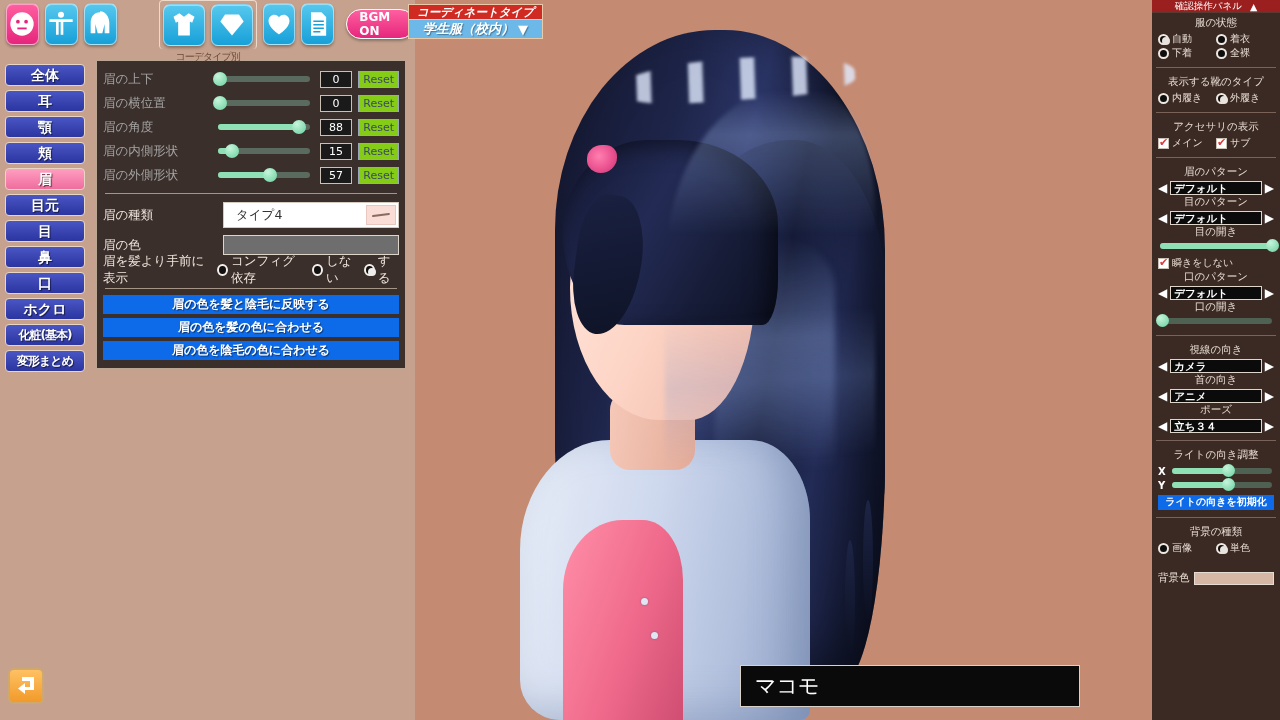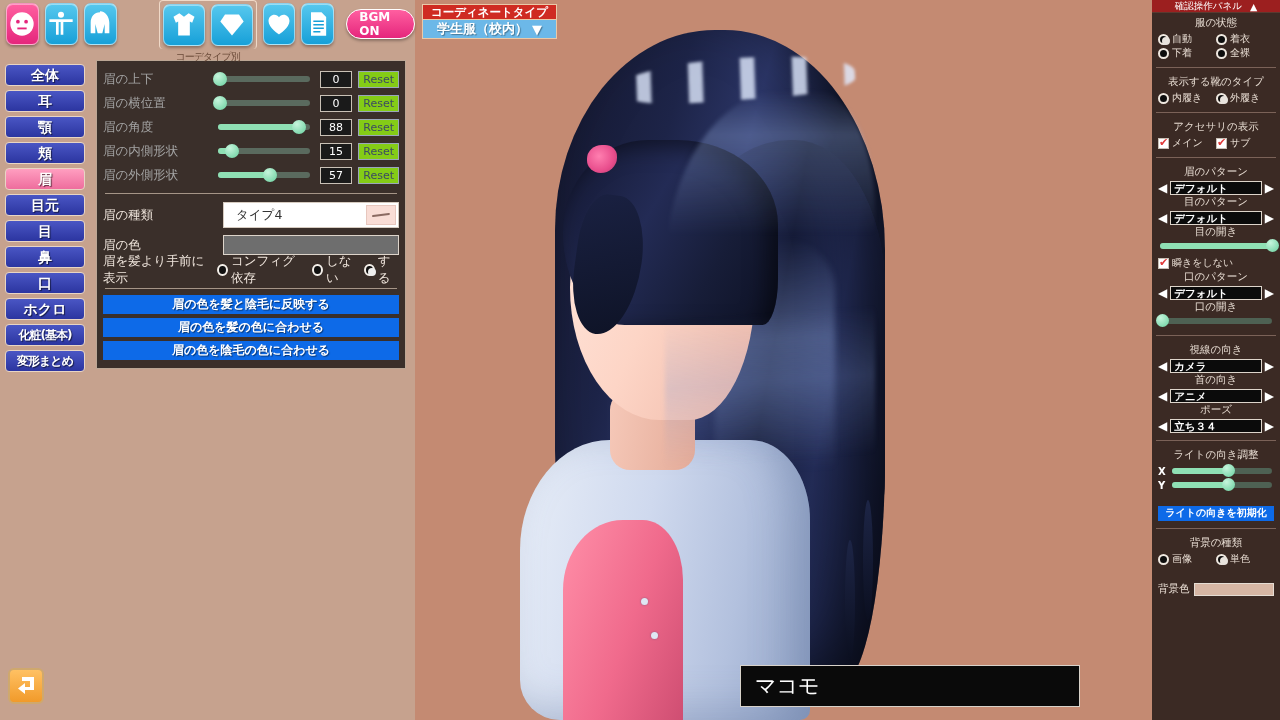--- a/index.html
+++ b/index.html
@@ -240,21 +240,21 @@
   #back-btn {
     position: absolute; left: 8px; top: 620px; width: 36px; height: 36px;
     background: linear-gradient(180deg,#ffc163,#f19a2a);
     border: 2px solid #cfa86d; border-radius: 6px;
     display: flex; align-items: center; justify-content: center; cursor: pointer;
   }
   #back-btn svg { width: 24px; height: 24px; fill: #fff; }
 
   
   #coord {
-    position: absolute; left: 422px; top: 4px; width: 135px; z-index: 20;
+    position: absolute; left: 408px; top: 4px; width: 135px; z-index: 20; font-style: italic;
   }
   #coord-title {
     background: #cf2b22; border: 1px solid #eac9a8; color: #fff;
     font-size: 11.5px; text-align: center; line-height: 15px; height: 16px;
     font-weight: bold;
   }
   #coord-sel {
     background: #6cb8e8; border: 1px solid #eac9a8; border-top: none;
     color: #fff; font-size: 13px; font-weight: bold; height: 19px;
     display: flex; align-items: center; justify-content: center; gap: 4px;
@@ -307,21 +307,21 @@
   .rfill { position: absolute; left: 0; top: 0; height: 6px; background: #8fe0b4; border-radius: 3px; }
   .rknob {
     position: absolute; top: -4px; width: 13px; height: 13px; margin-left: -6.5px;
     border-radius: 50%; background: radial-gradient(circle at 35% 30%, #c6f5dc, #67cf9d);
   }
   .xyrow { display: flex; align-items: center; gap: 4px; }
   .xylabel { color: #fff; font-size: 10px; font-weight: bold; width: 8px; }
   .rbtn {
     display: block; width: 100%; height: 15px; background: #0d6ae8; border: none;
     color: #fff; font-size: 10px; font-weight: bold; line-height: 14px;
-    text-align: center; cursor: pointer; margin-top: 14px;
+    text-align: center; cursor: pointer; margin-top: 3px;
   }
   .bgcolor-row { display: flex; align-items: center; gap: 4px; margin-top: 16px; }
   .bgswatch { flex: 1; height: 13px; background: #d6b6a4; border: 1px solid #e5ddd4; cursor: pointer; }
 
   
   #nameplate {
     position: absolute; left: 740px; top: 665px; width: 340px; height: 42px;
     background: #0a0a0a; border: 1px solid #d8d2ca; z-index: 18;
     display: flex; align-items: center; padding-left: 14px;
     color: #fff; font-size: 21px;

